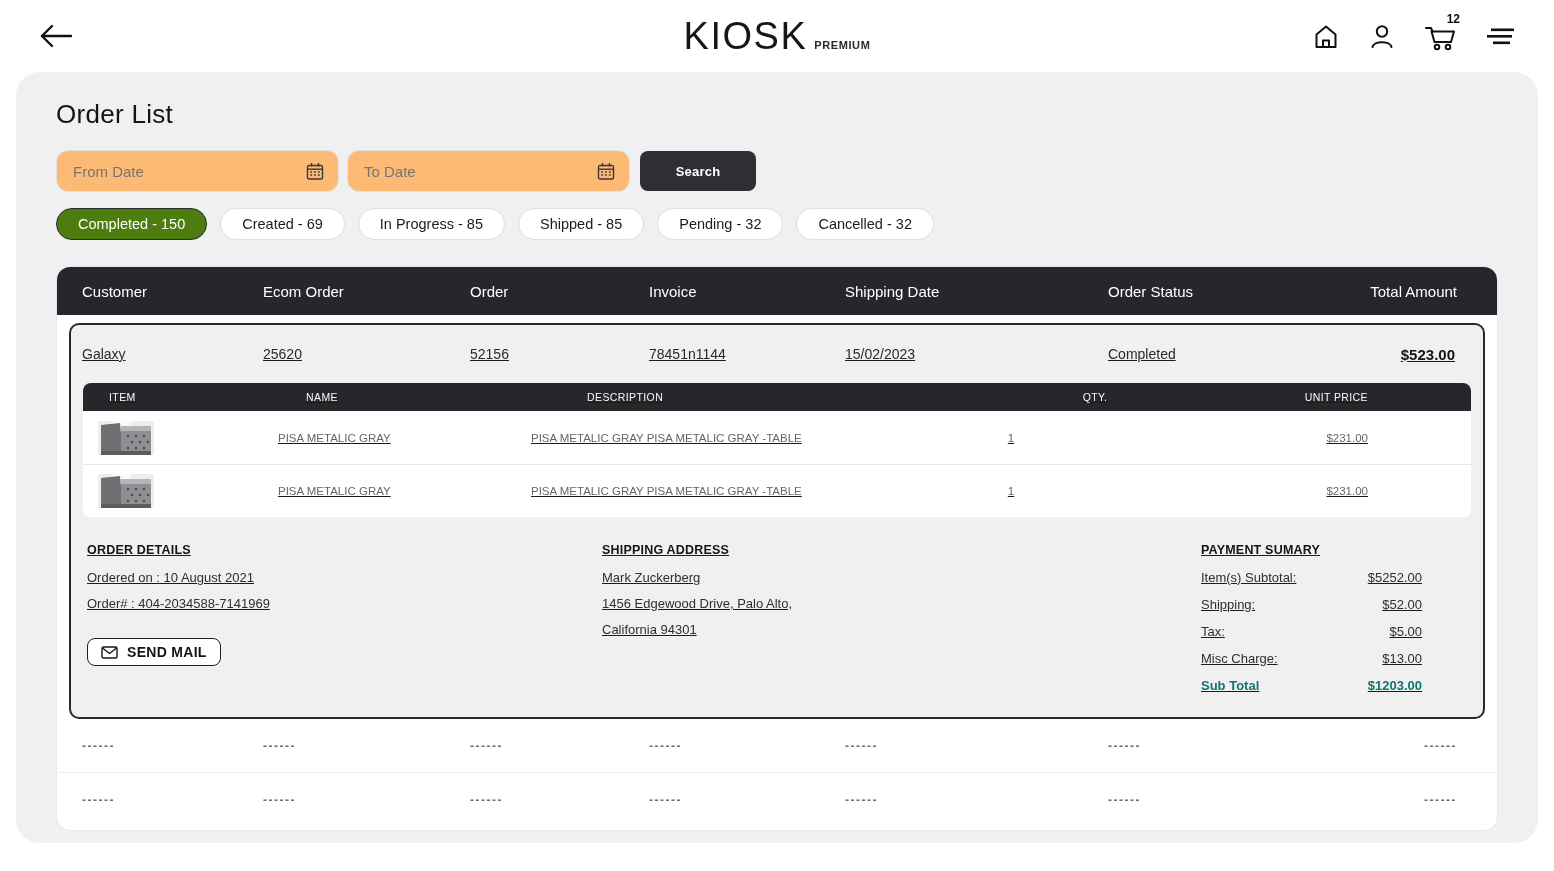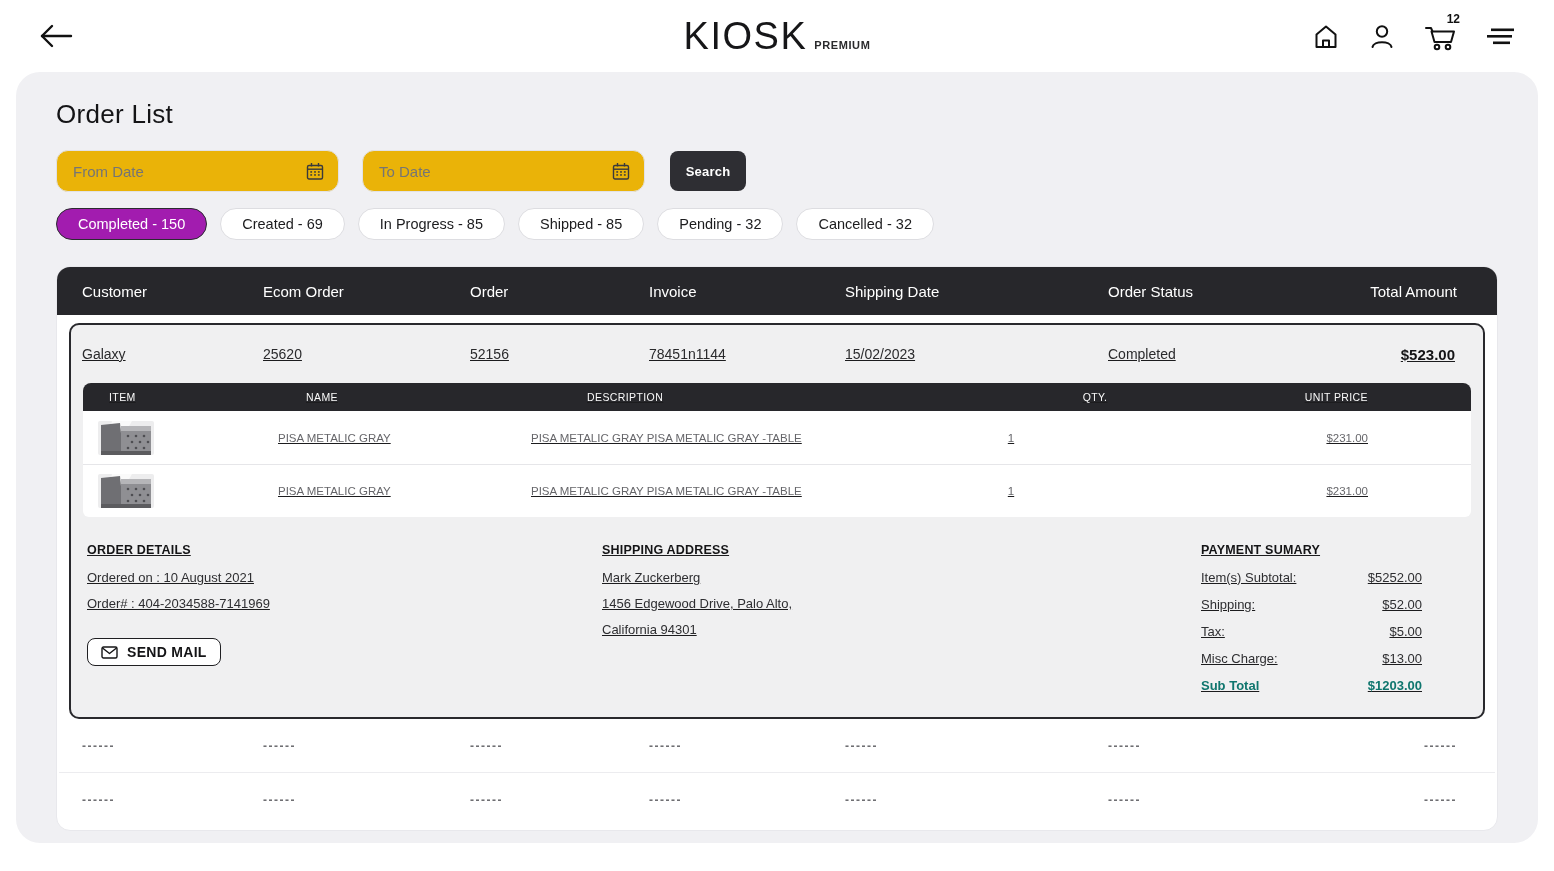--- a/index.html
+++ b/index.html
@@ -19,34 +19,34 @@
   .icon-btn { background:none; border:none; cursor:pointer; padding:2px; position:relative; display:flex; }
   .cart-badge { position:absolute; top:-7px; right:-2px; font-size:12px; font-weight:600; color:#111; }
   
   .content {
     position:absolute; left:16px; right:16px; top:72px; bottom:28px;
     background:#f0f0f3; border-radius:24px; padding:28px 40px;
   }
   .page-title { font-size:26px; font-weight:500; letter-spacing:0.3px; margin:0; line-height:28px; color:#141416; }
   .search-row { margin-top:22px; display:flex; align-items:center; }
   .date-field {
-    width:283px; height:42px; background:#eab308; border:1px solid #e2e2e6; border-radius:12px;
-    display:flex; align-items:center; padding:0 14px; margin-right:23px;
+    width:283px; height:42px; background:#fdba74; border:1px solid #e2e2e6; border-radius:12px;
+    display:flex; align-items:center; padding:0 14px; margin-right:8px;
   }
   .date-field input { border:none; outline:none; flex:1; font-size:15px; color:#2a2a2c; background:transparent; font-family:inherit; }
   .search-btn {
-    width:76px; height:40px; background:#2e2e33; color:#fff; border:none; border-radius:8px;
+    width:116px; height:40px; background:#2e2e33; color:#fff; border:none; border-radius:8px;
     font-size:13px; font-weight:700; letter-spacing:0.2px; cursor:pointer; font-family:inherit; margin-left:2px;
   }
   .chips { margin-top:16px; display:flex; gap:13px; }
   .chip {
     height:32px; padding:0 21px; border-radius:17px; background:#fff; border:1px solid #dddde1;
     font-size:14.5px; display:flex; align-items:center; color:#1c1c1e; cursor:pointer; font-family:inherit;
   }
-  .chip.active { background:#a21caf; color:#fff; border-color:#2b2b30; }
+  .chip.active { background:#4d7c0f; color:#fff; border-color:#2b2b30; }
   
   .table-card { margin-top:26px; background:#fff; border-radius:14px; height:565px; border:1px solid #e8e8ec; }
   .t-grid { display:grid; grid-template-columns:181px 207px 179px 196px 263px 239px 1fr; align-items:center; }
   .t-grid > :last-child { text-align:right; }
   .table-header {
     height:48px; background:#27272b; border-radius:13px 13px 0 0; color:#fff;
     font-size:15px; padding:0 40px 0 25px;
   }
   .expanded {
     margin:8px 12px 0; border:2px solid #29292d; border-radius:10px; background:#f0f0f1; overflow:hidden;text-decoration:underline;

